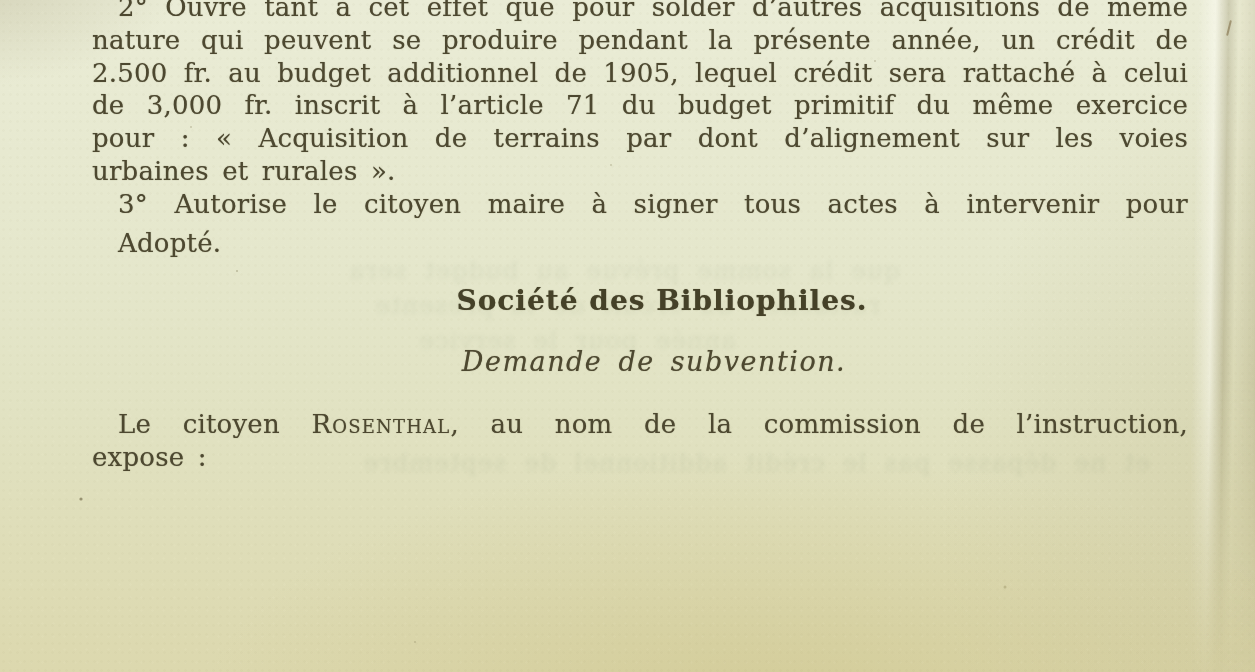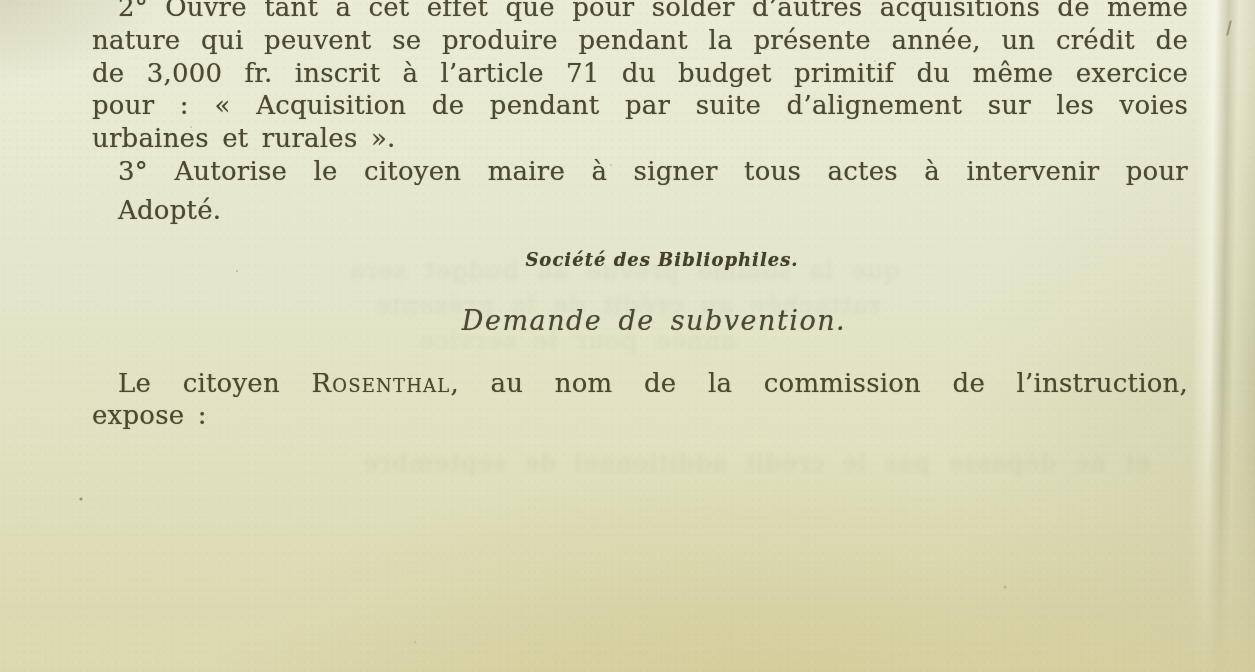--- a/index.html
+++ b/index.html
@@ -63,24 +63,24 @@
   .ln{
     font-size:26px;line-height:32.8px;height:32.8px;
     letter-spacing:.2px;word-spacing:2px;
     text-align:justify;text-align-last:justify;
     white-space:normal;overflow:visible;
   }
   .ln.last{text-align:right;text-align-last:left;word-spacing:5px;}
   .ln.indent{padding-left:26px;}
   .adopted{margin-top:6px;}
   .heading{
-    margin-top:15px;height:36px;line-height:36px;
-    font-size:18px;font-weight:bold;color:#454128;
+    margin-top:24px;height:36px;line-height:36px;
+    font-size:28px;font-weight:bold;color:#454128;
     text-align:center;text-align-last:center;
-    letter-spacing:1px;transform:translateX(22px);font-style:italic;
+    letter-spacing:1px;transform:translateX(22px);
   }
   .subheading{
     margin-top:26px;height:34px;line-height:34px;
     font-size:27px;font-style:italic;
     text-align:right;text-align-last:center;
     letter-spacing:1.5px;word-spacing:6px;transform:translateX(14px);
   }
   .p4{margin-top:29px;}
   .smallcaps{font-variant:small-caps;letter-spacing:1.2px;}
   
@@ -103,22 +103,23 @@
 
   <div class="ghost g1">que la somme prévue au budget sera</div>
   <div class="ghost g2">rattachée au crédit de la présente</div>
   <div class="ghost g3">année pour le service</div>
   <div class="ghost g4">et ne dépasse pas le crédit additionnel de septembre</div>
 
   <div class="content">
 
     <div class="ln indent">2° Ouvre tant à cet effet que pour solder d’autres acquisitions de même</div>
     <div class="ln">nature qui peuvent se produire pendant la présente année, un crédit de</div>
+    <div class="ln">2.500 fr. au budget additionnel de 1905, lequel crédit sera rattaché à celui</div>
     <div class="ln">de 3,000 fr. inscrit à l’article 71 du budget primitif du même exercice</div>
-    <div class="ln">pour : « Acquisition de pendant par suite d’alignement sur les voies</div>
+    <div class="ln">pour : « Acquisition de terrains par dont d’alignement sur les voies</div>
     <div class="ln last">urbaines et rurales ».</div>
 
     <div class="ln indent">3° Autorise le citoyen maire à signer tous actes à intervenir pour</div>
 
     <div class="ln last indent adopted">Adopté.</div>
 
     <div class="heading">Société des Bibliophiles.</div>
 
     <div class="subheading">Demande de subvention.</div>
 

